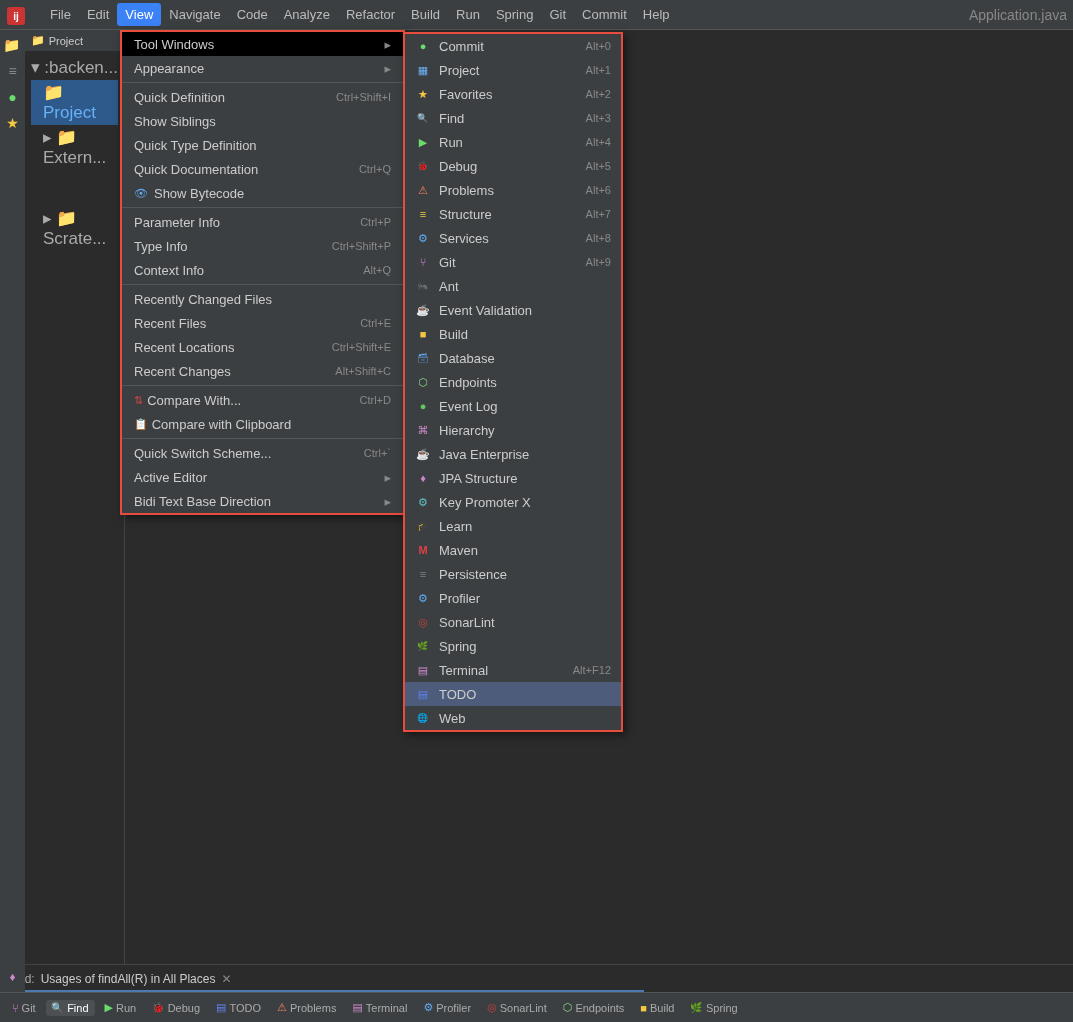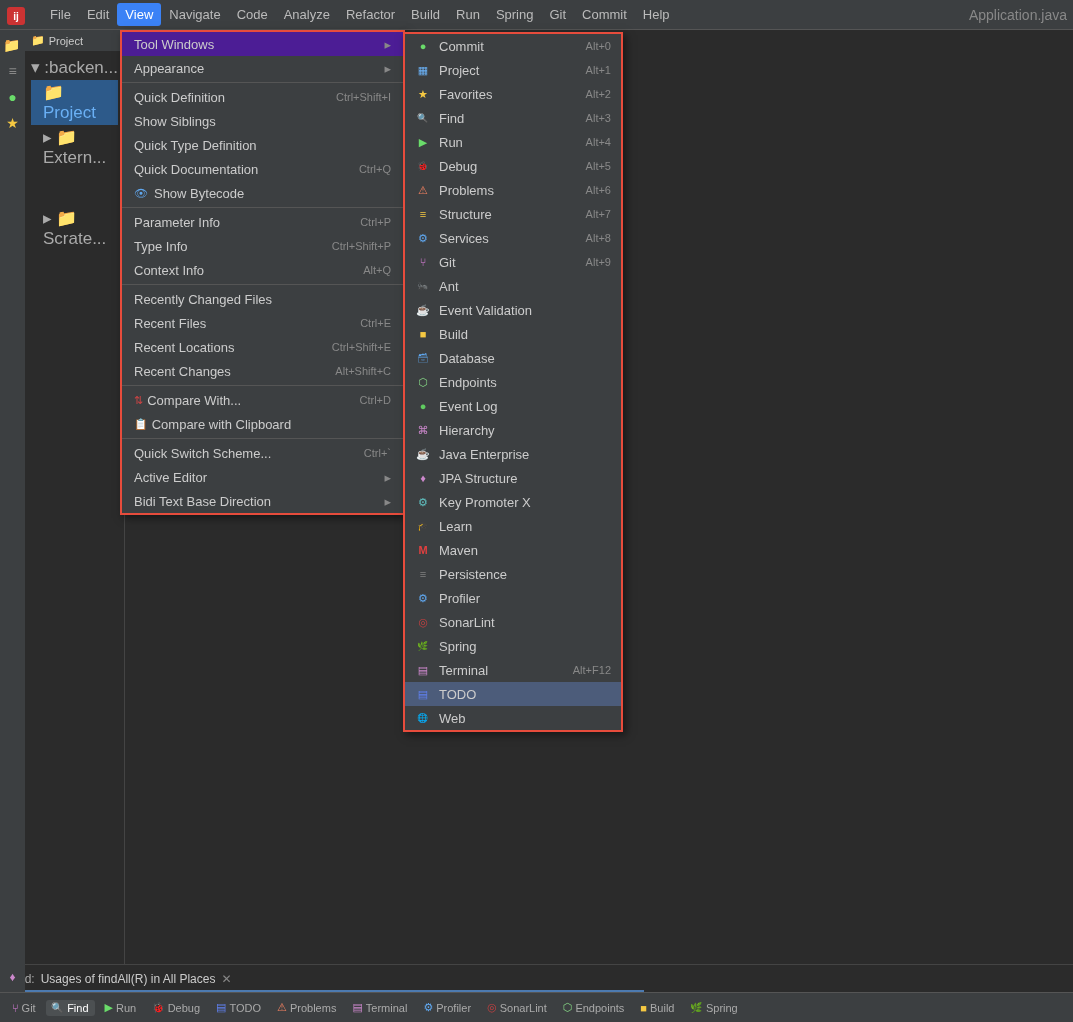--- a/index.html
+++ b/index.html
@@ -113,21 +113,21 @@
       display: flex;
       align-items: center;
       padding: 4px 12px;
       cursor: pointer;
       white-space: nowrap;
       position: relative;
       color: #ccc;
       min-height: 24px;
     }
     .menu-item.highlighted {
-      background: #4c1d95;
+      background: #000000;
     }
     .menu-item-label {
       flex: 1;
     }
     .menu-item-shortcut {
       margin-left: 20px;
       color: #888;
       font-size: 11px;
     }
     .menu-item-arrow {

